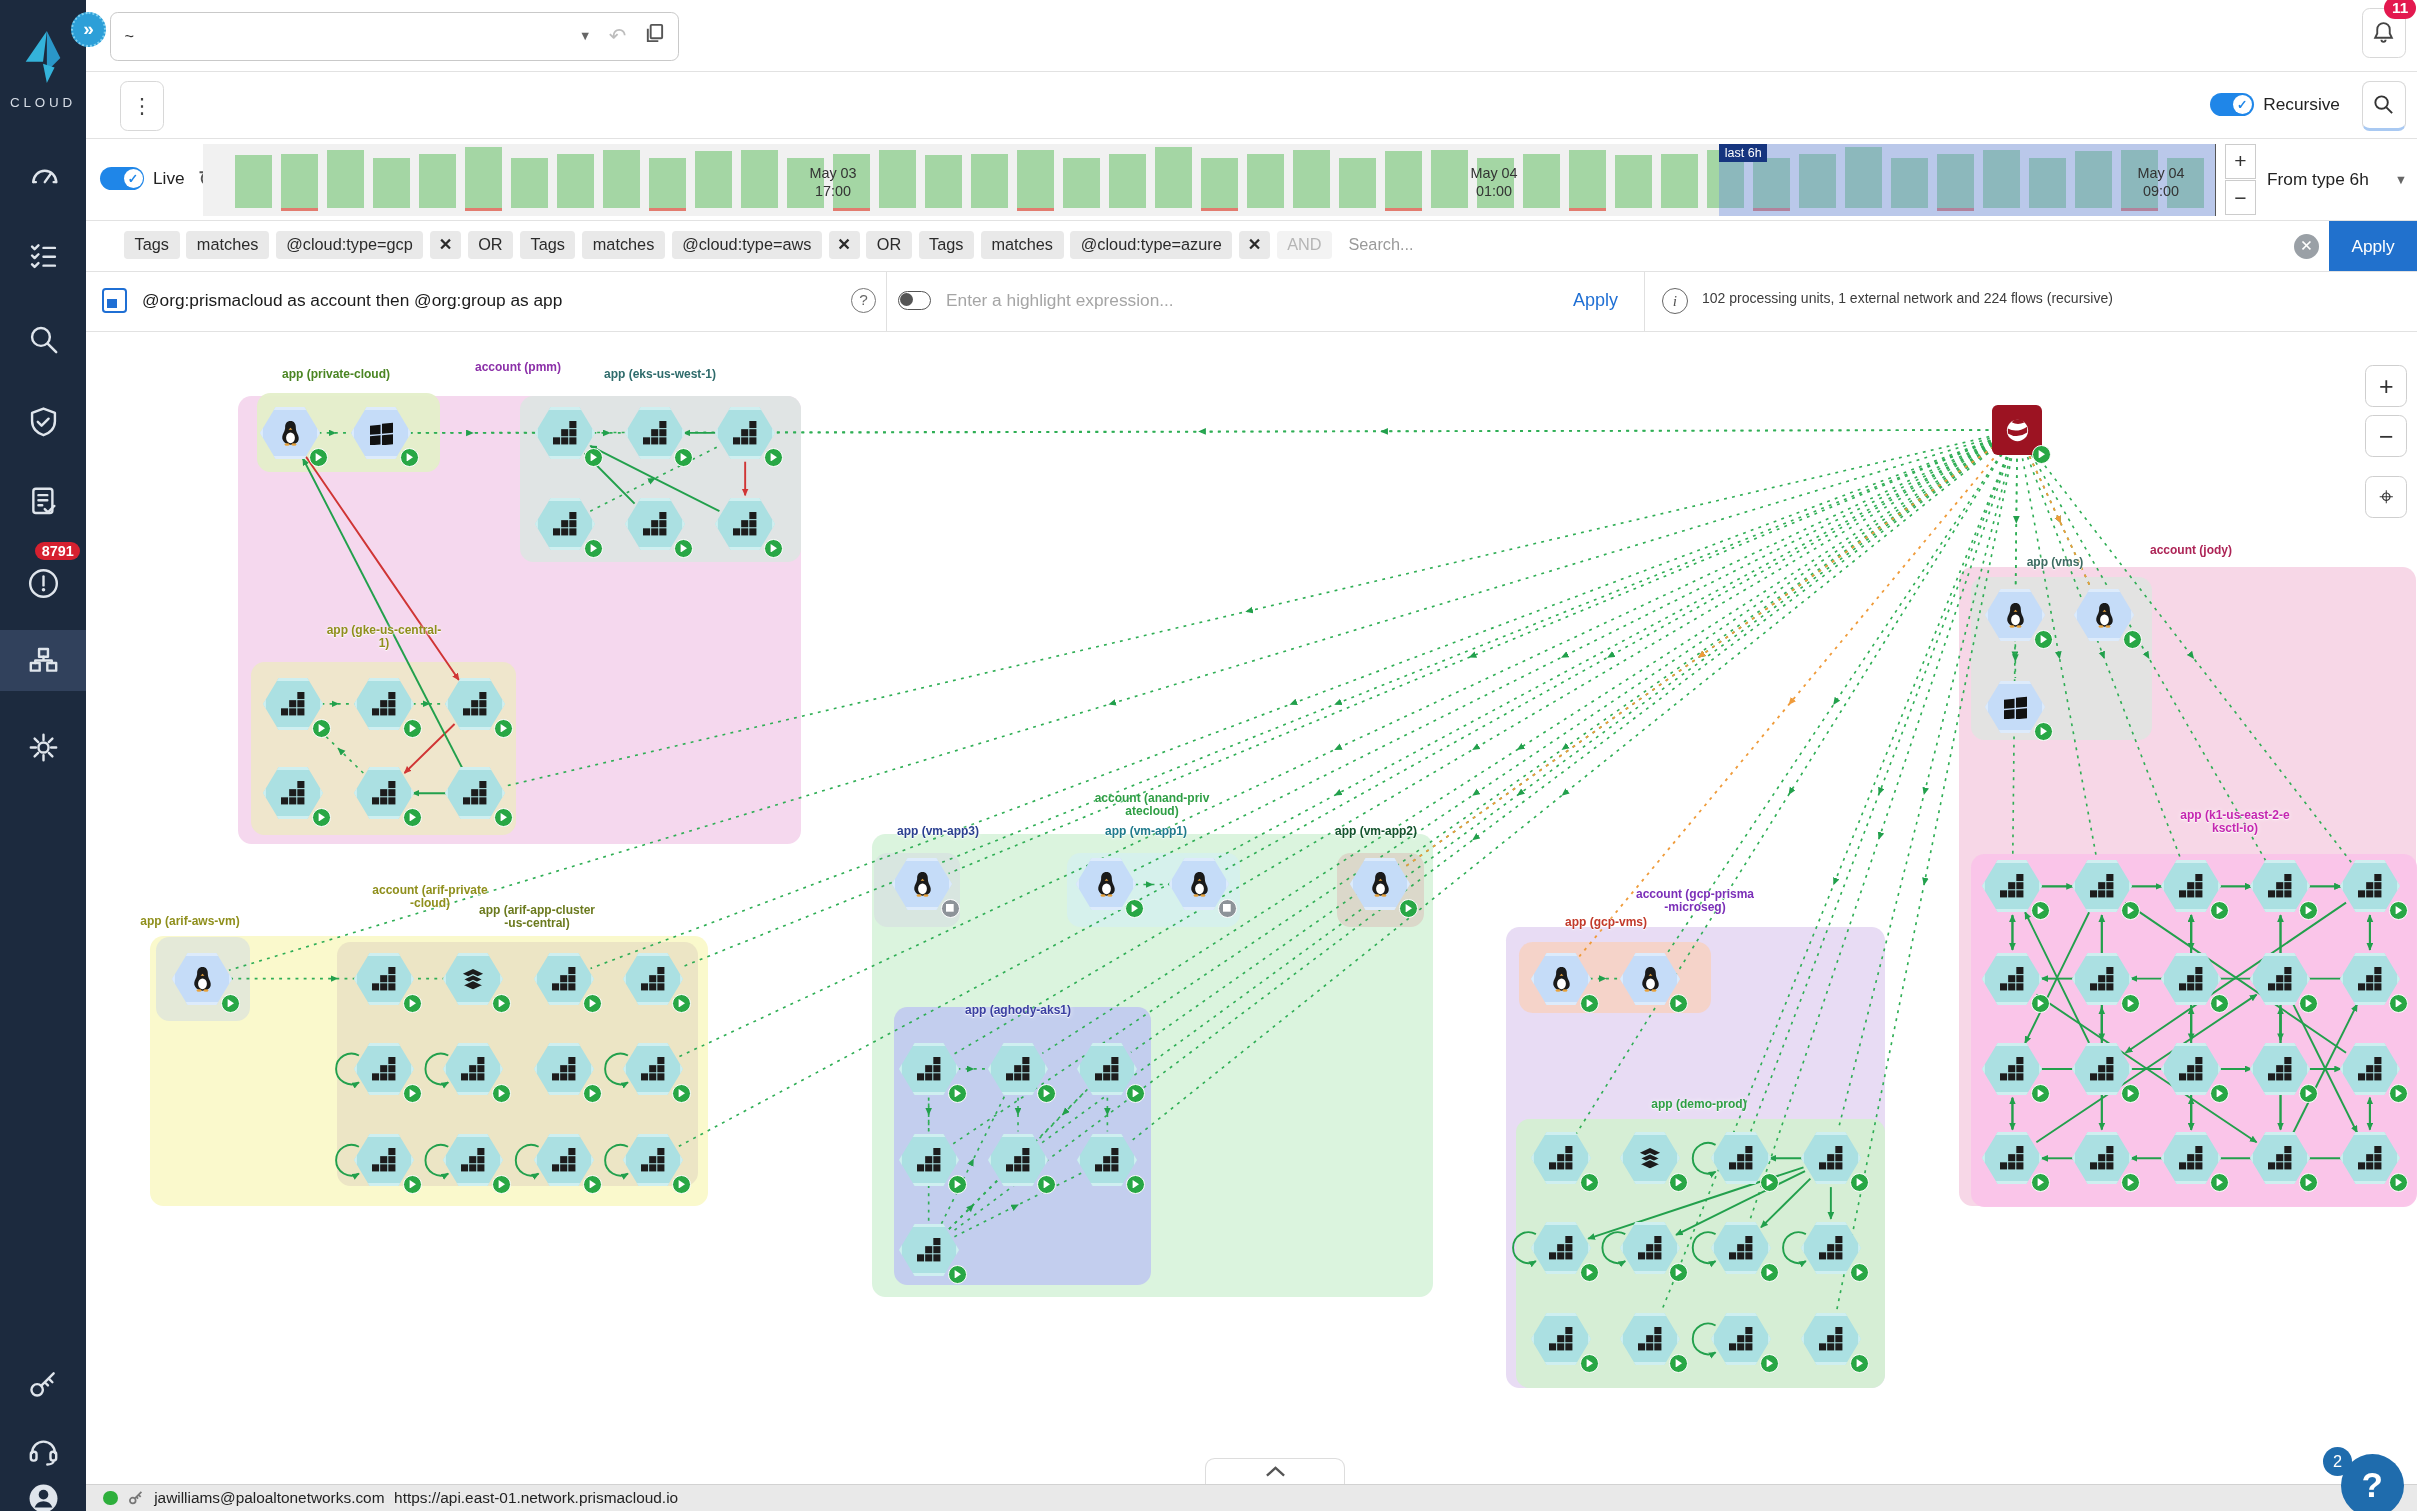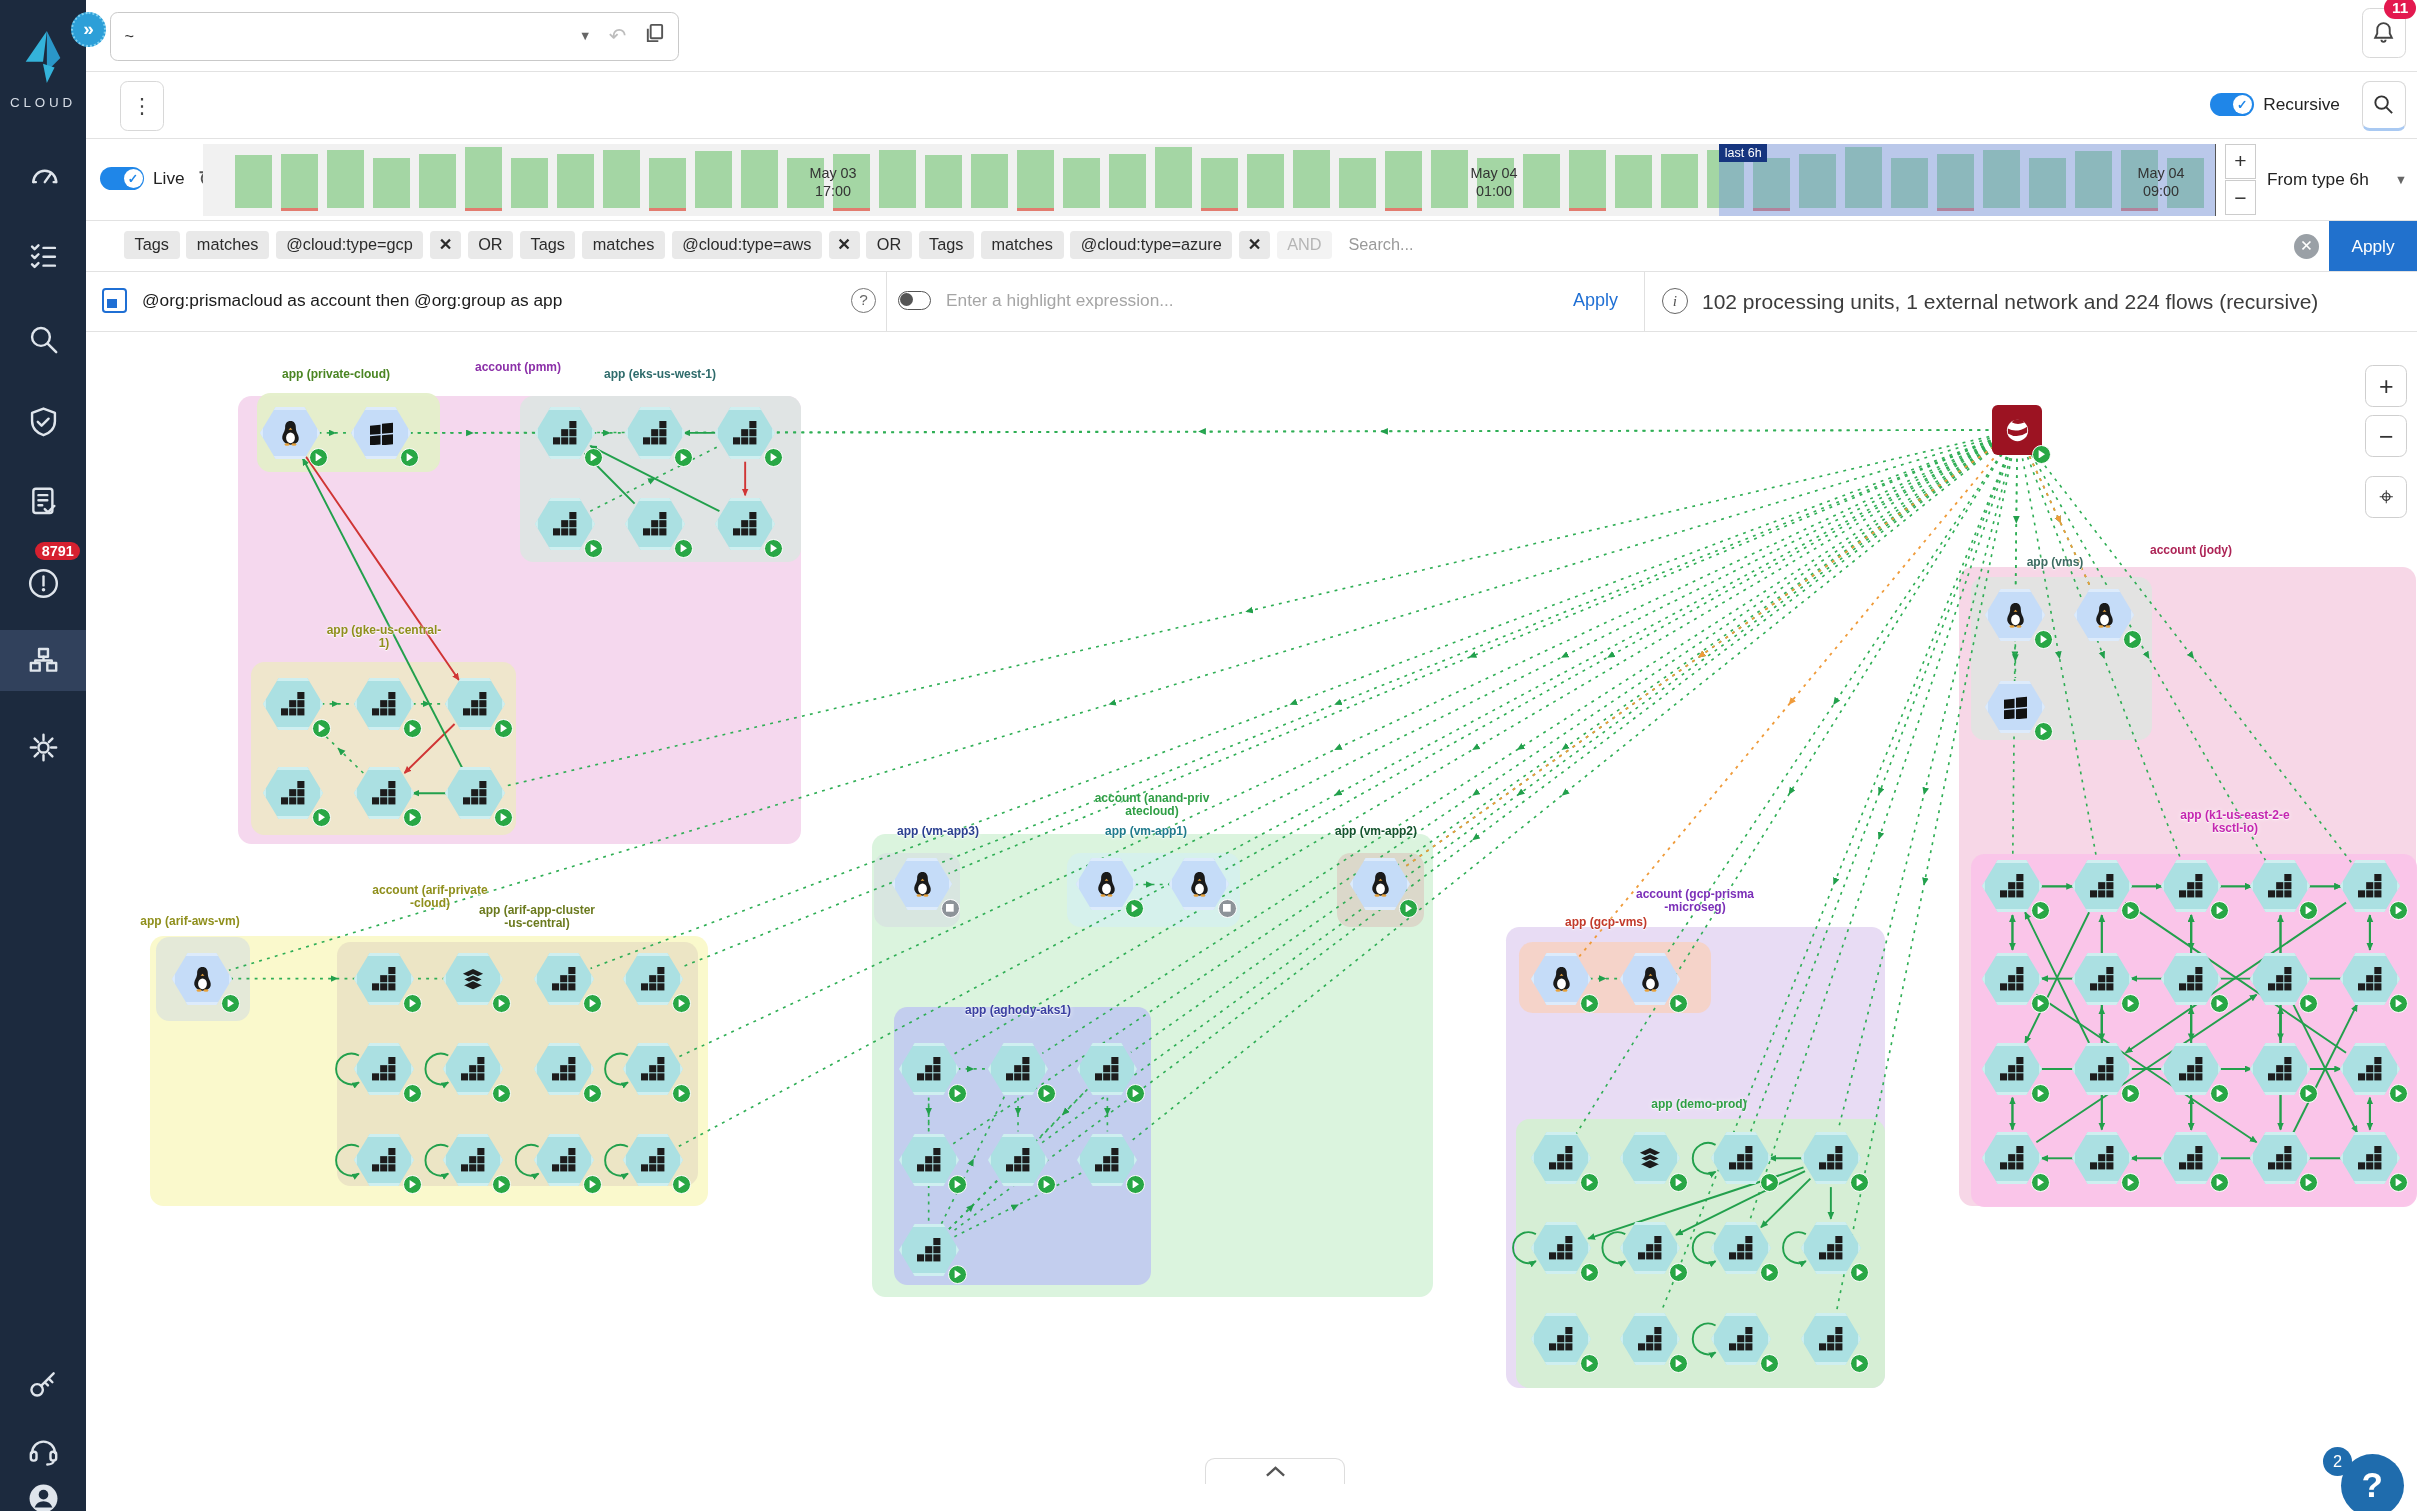--- a/index.html
+++ b/index.html
@@ -97,21 +97,21 @@
   .vdiv { position:absolute; top:0; height:100%; width:1px; background:#e0e0e0; }
   #hl-toggle { position:absolute; left:812px; top:19px; width:33px; height:19px;
     border-radius:10.6px; border:1.9px solid #555; }
   #hl-toggle::after { content:""; position:absolute; left:1px; top:1px; width:13.4px;
     height:13.4px; border-radius:50%; background:#555; }
   #hl-placeholder { position:absolute; left:860px; top:18px; font-size:17.3px; color:#a5a5a5; }
   #expr-apply { position:absolute; left:1487px; top:18px; font-size:18px; color:#1f6fd4; cursor:pointer; }
   #stats-info { position:absolute; left:1576px; top:16.3px; width:26px; height:26px;
     border:1.9px solid #666; border-radius:50%; color:#555; font-size:15.4px; font-style:italic;
     text-align:center; line-height:23px; font-family:"Liberation Serif",serif; }
-  #stats-text { position:absolute; left:1616px; top:18px; font-size:21px; color:#3c3c3c; }
+  #stats-text { position:absolute; left:1616px; top:18px; font-size:14px; color:#3c3c3c; }
 
   
   #canvas { position:absolute; left:0; top:332px; width:2331px; height:1152px; background:#fff; overflow:hidden; }
   .grp { position:absolute; border-radius:13.4px; }
   .grp-label { position:absolute; transform:translateX(-50%); font-weight:bold; font-size:12px;
     text-align:center; white-space:pre-line; line-height:1.1; z-index:6; pointer-events:none;
     text-shadow:0 1px 0 rgba(255,255,255,.85), 0 0 5.8px rgba(255,255,255,.9); }
   #edges { position:absolute; left:0; top:0; z-index:3; pointer-events:none; }
   .node { position:absolute; width:60px; height:52px; z-index:5; cursor:pointer; }
   .hexa { position:absolute; inset:0; clip-path:polygon(26% 0,74% 0,100% 50%,74% 100%,26% 100%,0 50%);
@@ -1862,18 +1862,27 @@
           <div class="nbadge play" style="right: -8.6px; bottom: -8.6px;">
             <svg width="8.6" height="8.6" viewBox="0 0 8 8">
               <polygon points="1.5,0 7.5,4 1.5,8" fill="#fff"></polygon>
             </svg>
           </div>
         </div>
       </div>
 
   </div>
 
+  <div id="statusbar">
+    <span id="status-dot"></span>
+    <svg width="17.3" height="17.3" viewBox="0 0 24 24">
+        <circle cx="8" cy="16" r="4" fill="none" stroke="#777" stroke-width="2.4"></circle>
+        <path d="M11 13 L20 4 M16 8l3 3 M13 11l2.4 2.4" stroke="#777" stroke-width="2.4" fill="none"></path>
+      </svg>
+    <span>jawilliams@paloaltonetworks.com</span>
+    <span>https://api.east-01.network.prismacloud.io</span>
+  </div>
 
   <div id="help-badge">2</div>
   <div id="help-btn">?</div>
 
 </div>
 
 
 </body></html>

